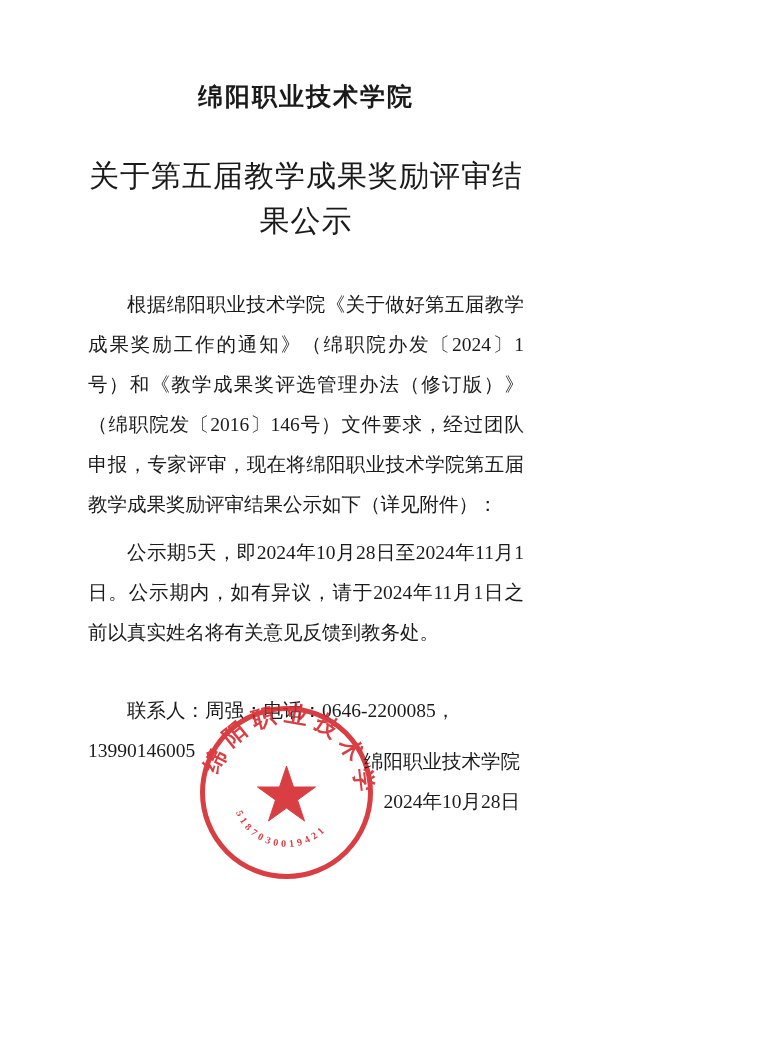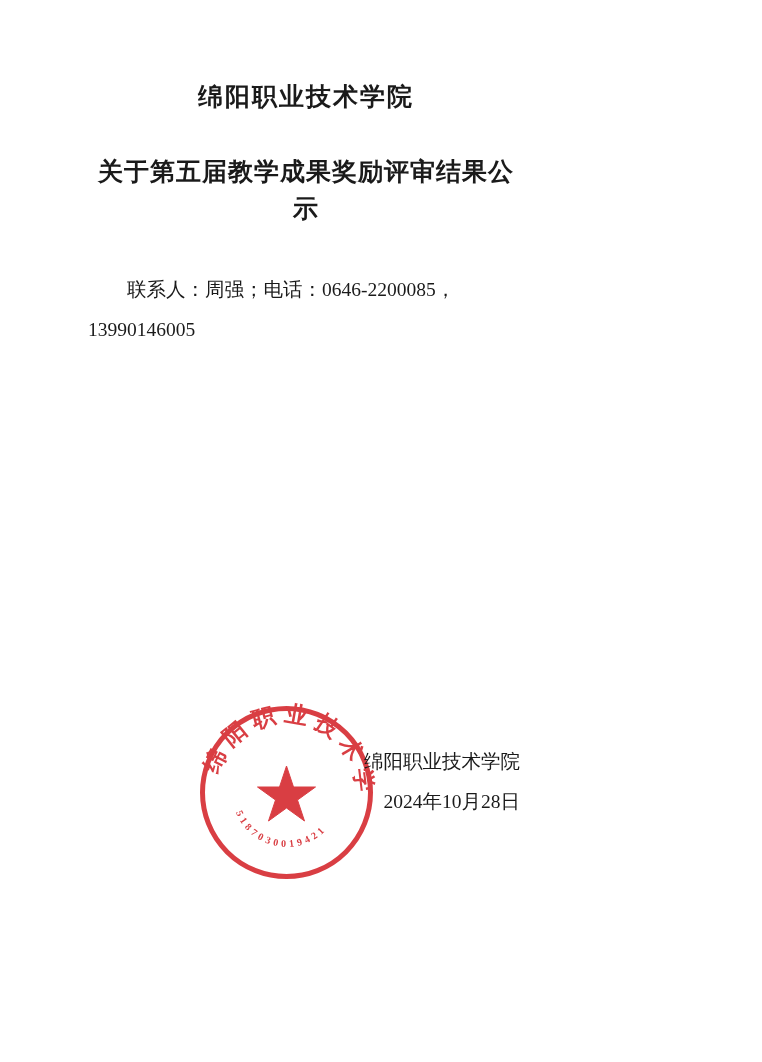--- a/index.html
+++ b/index.html
@@ -26,22 +26,22 @@
     text-align: center;
   }
   .title-line-1 {
     font-size: 25px;
     font-weight: bold;
     letter-spacing: 2px;
     line-height: 1.5;
     margin-bottom: 20px;
   }
   .title-line-2 {
-    font-size: 25px;
-    font-weight: bold;
+    font-size: 30px;
+    font-weight: normal;
     letter-spacing: 1px;
     line-height: 1.5;
     margin-bottom: 42px;
     margin-top: 37px;
   }
   .body-block {
     font-size: 19.5px;
     line-height: 40px;
     text-align: justify;
     text-justify: inter-ideograph;
@@ -100,20 +100,24 @@
 </head>
 <body>
 
 <div class="page">
 
   <div class="title-block">
     <div class="title-line-1">绵阳职业技术学院</div>
     <div class="title-line-2">关于第五届教学成果奖励评审结果公示</div>
   </div>
 
+  <div class="body-block">
+    <p class="para">根据绵阳职业技术学院《关于做好第五届教学成果奖励工作的通知》（绵职院办发〔2024〕1号）和《教学成果奖评选管理办法（修订版）》（绵职院发〔2016〕146号）文件要求，经过团队申报，专家评审，现在将绵阳职业技术学院第五届教学成果奖励评审结果公示如下（详见附件）：</p>
+    <p class="para spaced-top">公示期5天，即2024年10月28日至2024年11月1日。公示期内，如有异议，请于2024年11月1日之前以真实姓名将有关意见反馈到教务处。</p>
+  </div>
 
   <div class="contact">联系人：周强；电话：0646-2200085，13990146005</div>
 
   <div class="sign-area">
     <div class="seal">
       <svg width="185" height="185" viewBox="0 0 185 185" xmlns="http://www.w3.org/2000/svg">
         <defs>
           <path id="sealArcTop" d="M 22,92.5 A 70.5,70.5 0 0 1 163,92.5"></path>
           <path id="sealArcBottom" d="M 38,92.5 A 54.5,54.5 0 0 0 147,92.5"></path>
         </defs>

